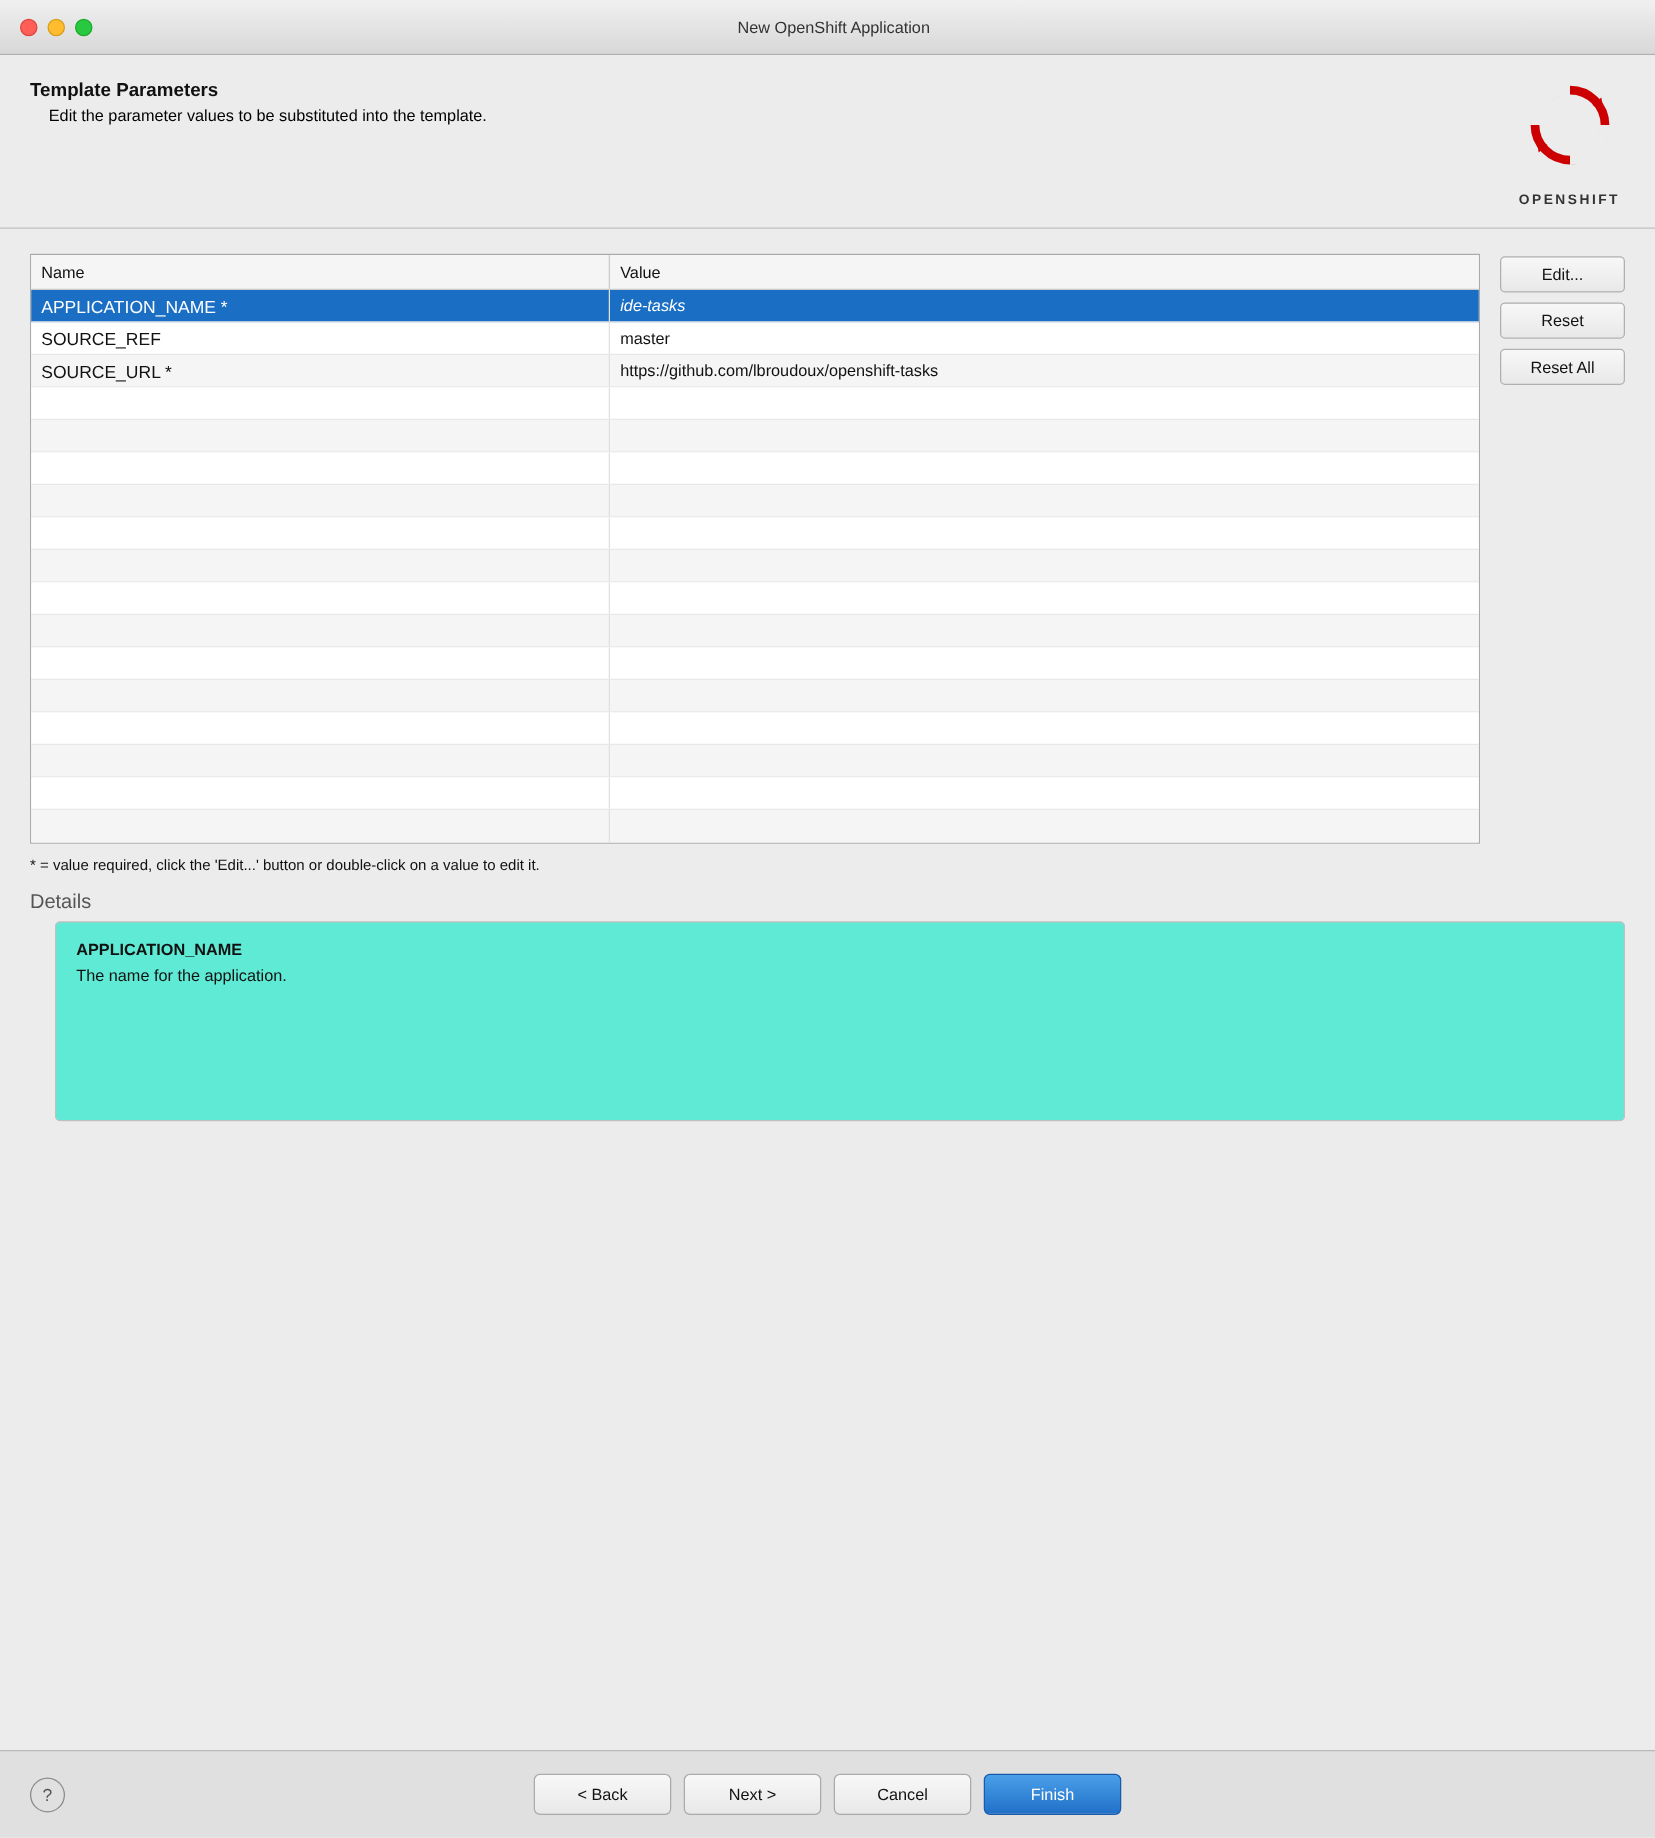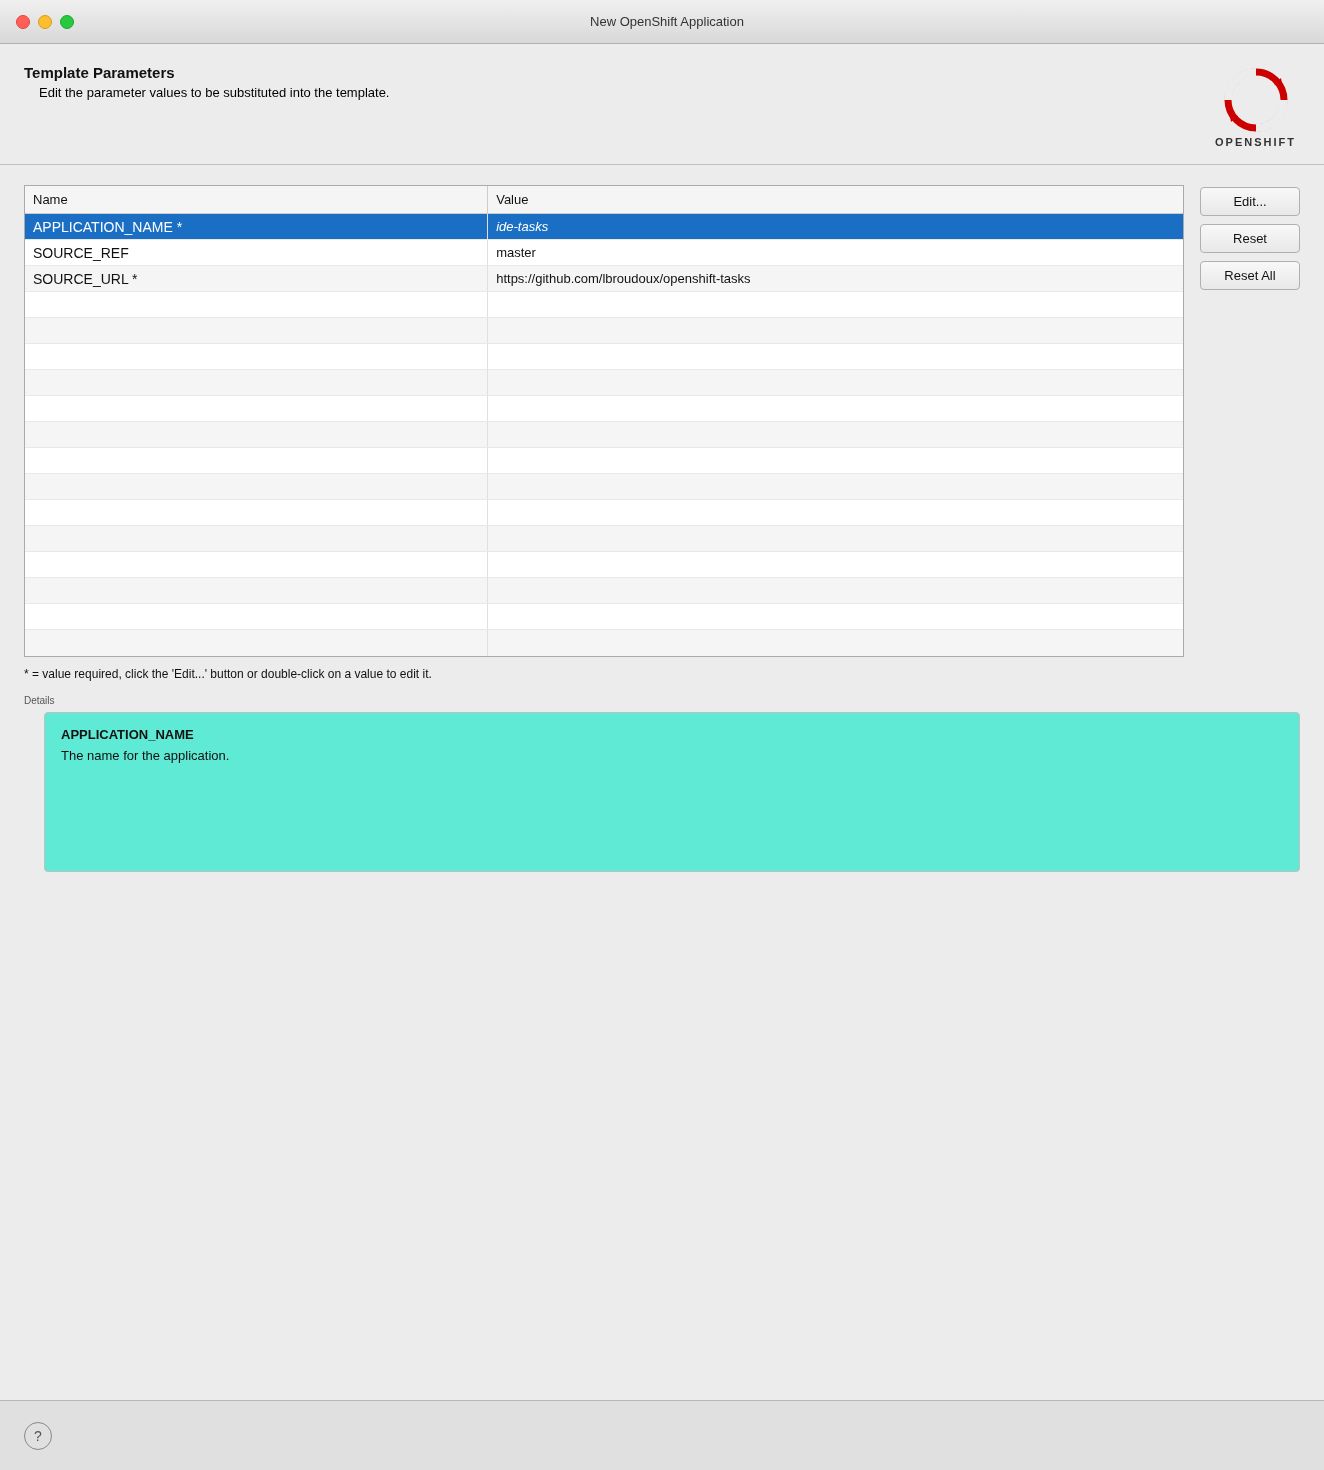--- a/index.html
+++ b/index.html
@@ -85,21 +85,21 @@
     }
     .openshift-logo svg {
       width: 80px;
       height: 72px;
     }
     .openshift-logo-text {
       font-size: 11px;
       font-weight: 700;
       letter-spacing: 2px;
       color: #333;
-      margin-top: 0;
+      margin-top: 18px;
     }
 
     
     .divider {
       height: 1px;
       background: #c0c0c0;
       margin: 0 -24px 20px -24px;
     }
 
     
@@ -200,21 +200,21 @@
       margin-top: 10px;
       font-size: 12px;
       color: #111;
     }
 
     
     .details-section {
       margin-top: 14px;
     }
     .details-label {
-      font-size: 10px;
+      font-size: 16px;
       color: #555;
       margin-bottom: 6px;
     }
     .details-box {
       background: #5eead4;
       border: 1px solid #c0c0c0;
       border-radius: 4px;
       padding: 14px 16px;
       min-height: 160px;
       margin-left: 20px;
@@ -424,13 +424,19 @@
       <div class="detail-desc">The name for the application.</div>
     </div>
   </div>
 
   <div class="spacer"></div>
 
 </div>
 
 <div class="bottom-bar">
   <button class="help-btn">?</button>
+  <div class="nav-buttons">
+    <button class="nav-btn">&lt; Back</button>
+    <button class="nav-btn">Next &gt;</button>
+    <button class="nav-btn">Cancel</button>
+    <button class="nav-btn-finish">Finish</button>
+  </div>
 </div>
 
 </body></html>

